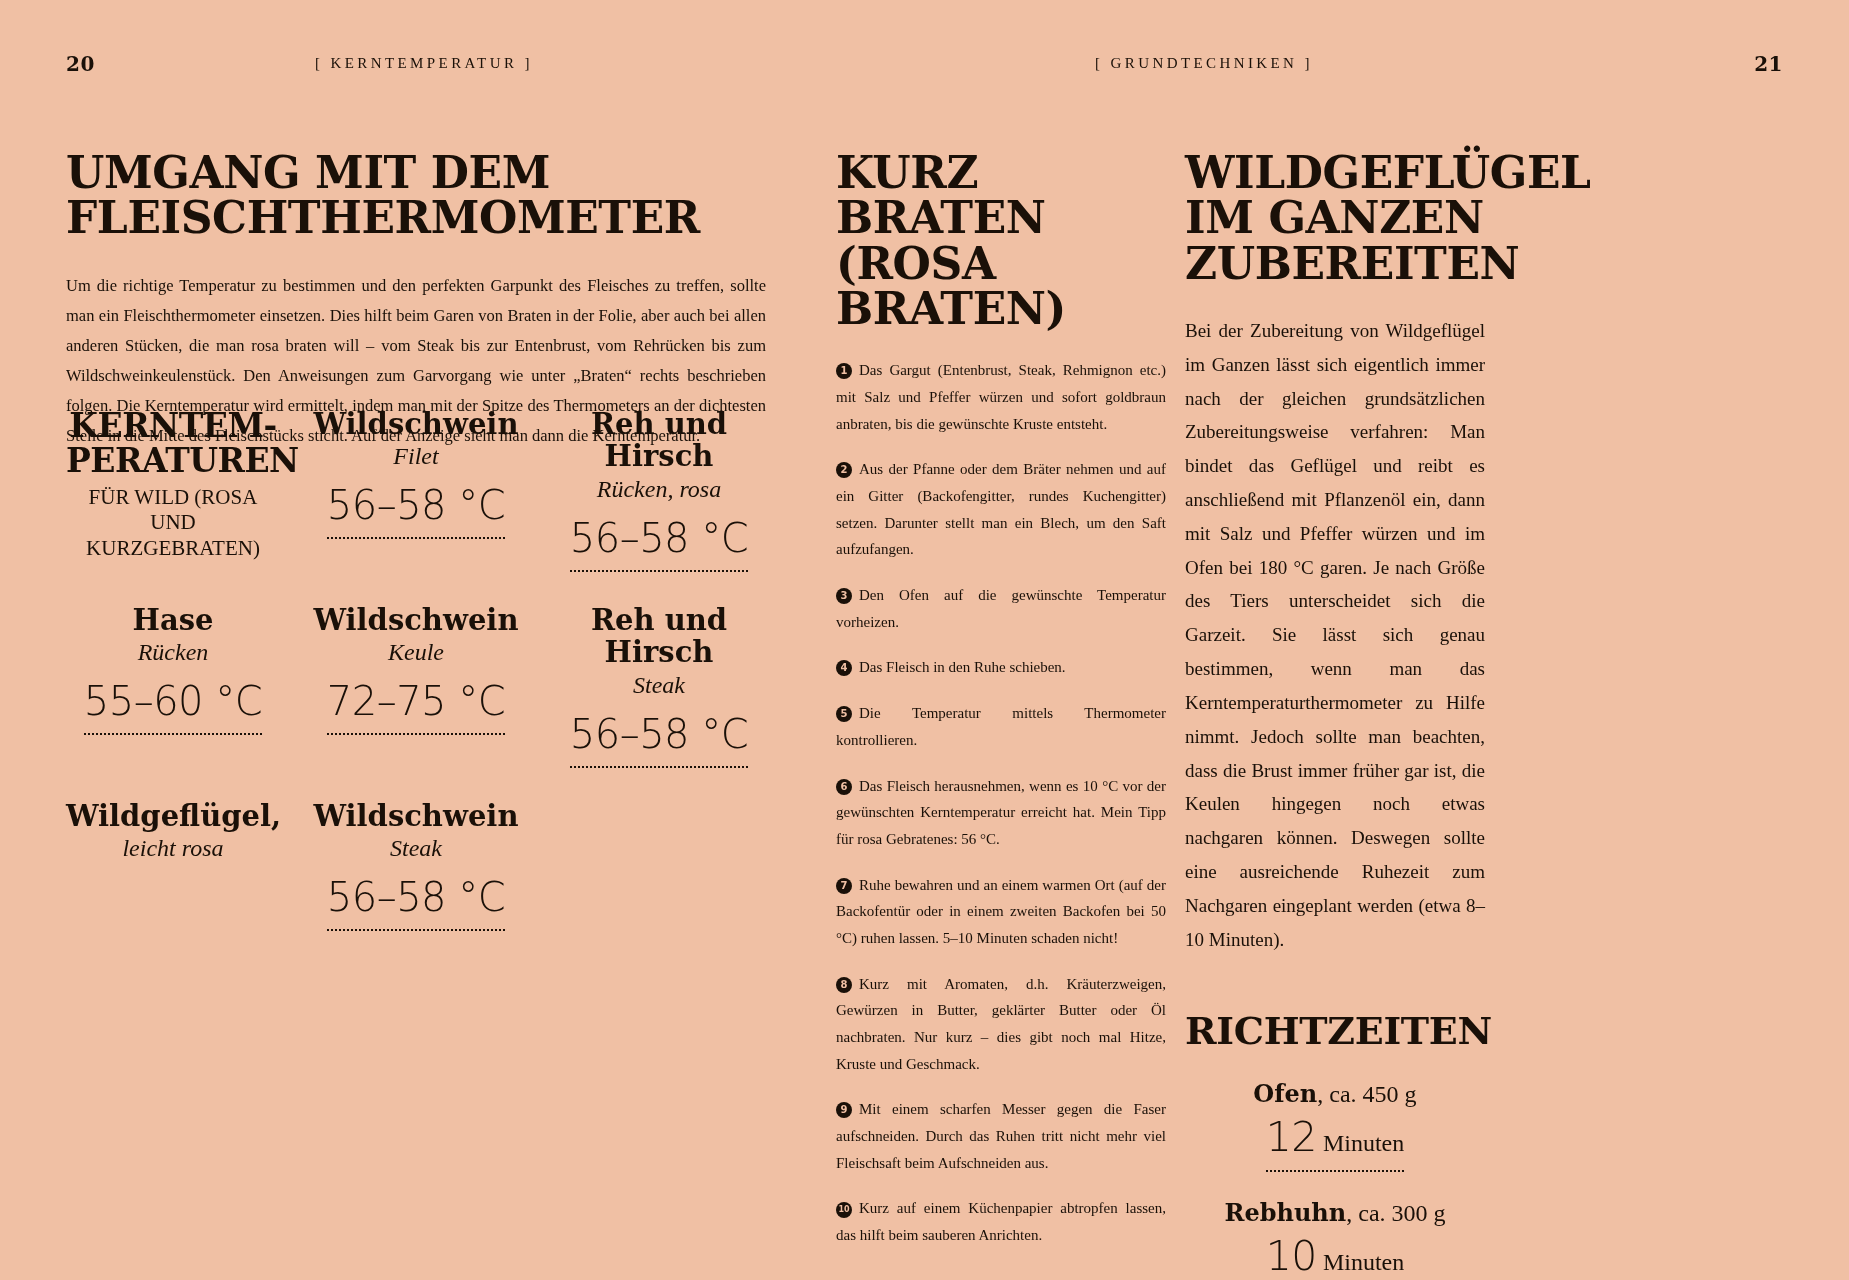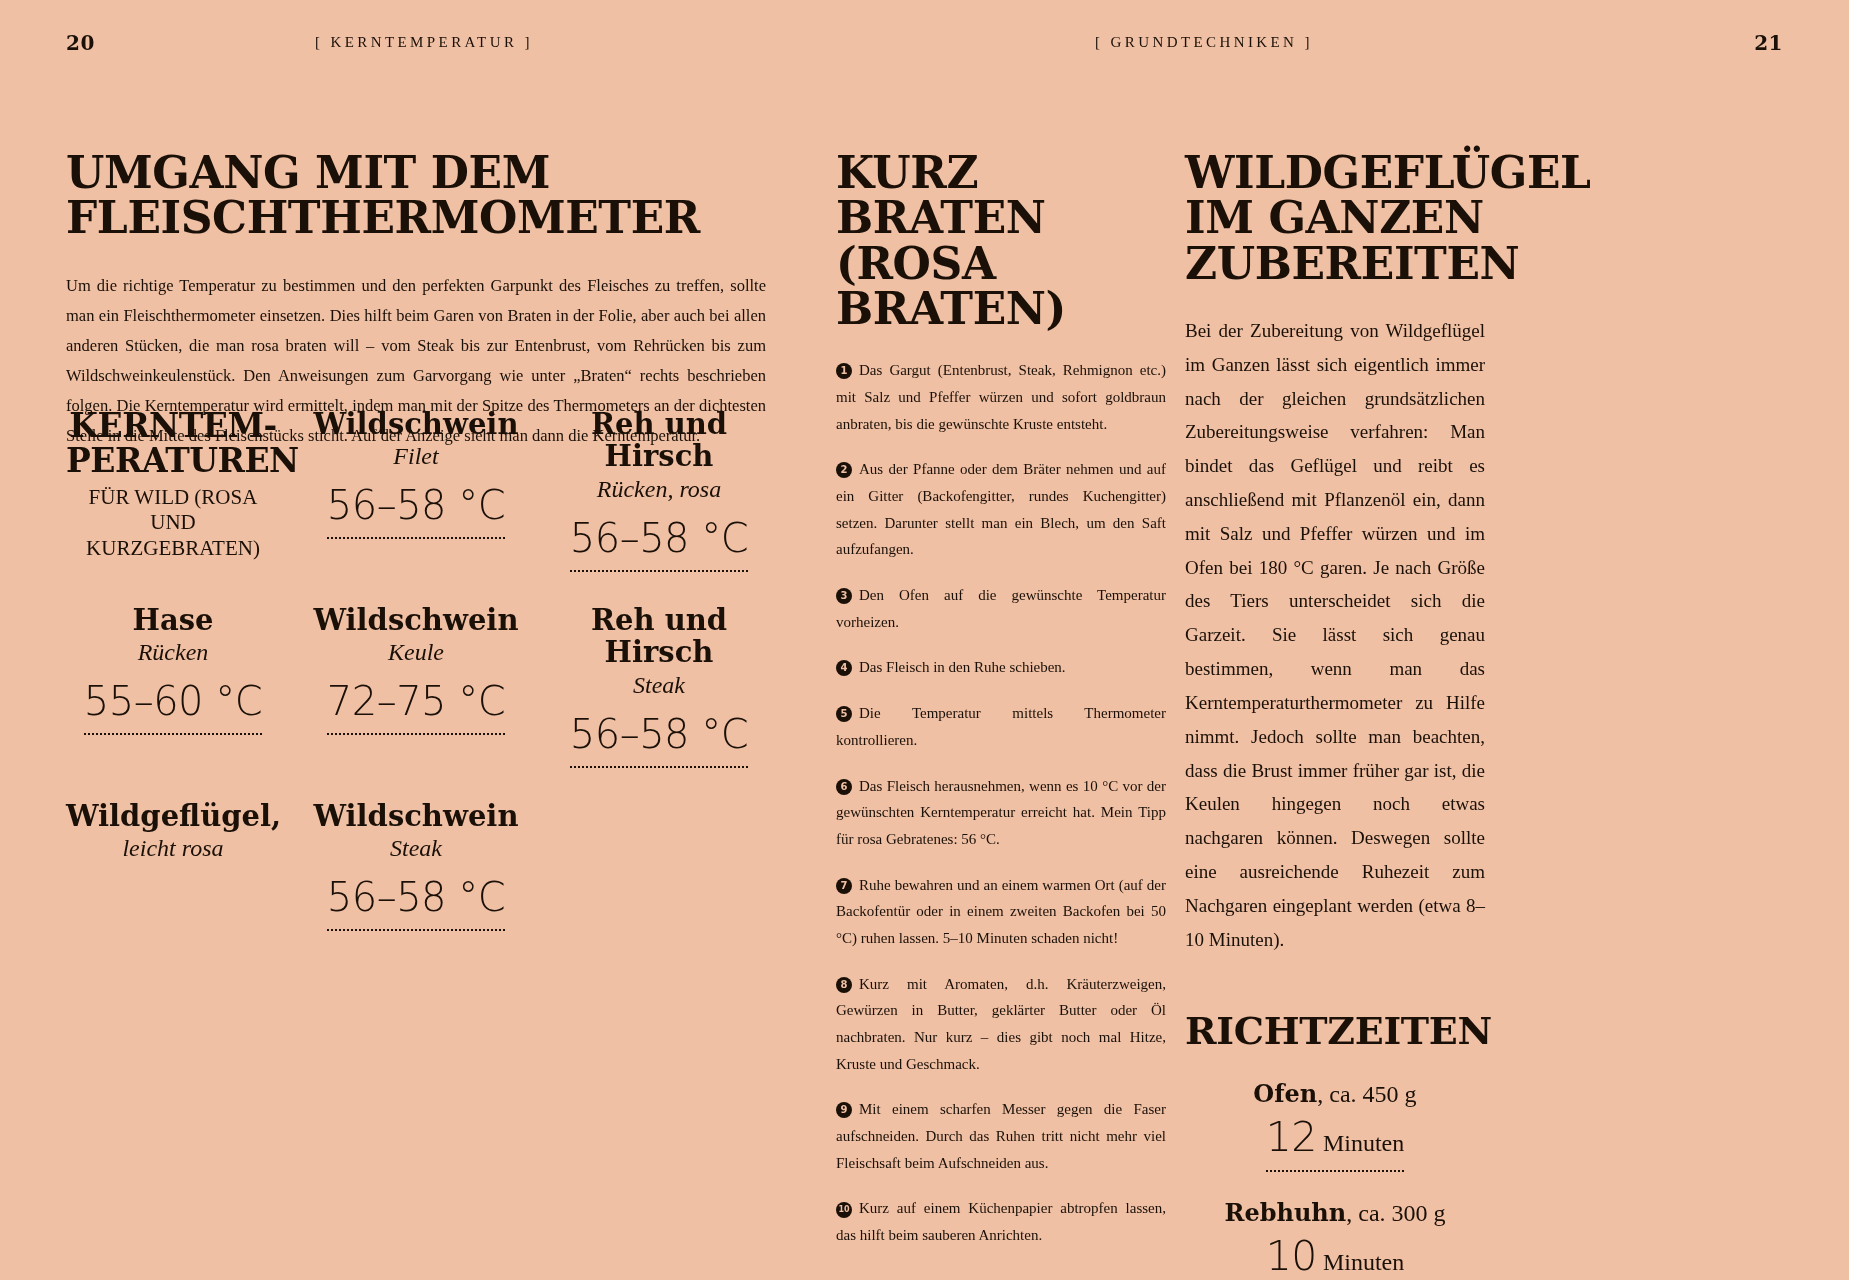--- a/index.html
+++ b/index.html
@@ -11,21 +11,21 @@
     overflow:hidden;
     position:relative;
   }
   .page{
     position:absolute;inset:0;
     background:#f0c0a4;
     padding:0;
   }
   
   .runhead{
-    position:absolute;top:31px;left:0;right:0;height:30px;
+    position:absolute;top:52px;left:0;right:0;height:30px;
   }
   .folio{
     position:absolute;top:0;
     font-family:"DejaVu Serif", serif;
     font-weight:bold;font-size:20px;letter-spacing:.5px;
   }
   .folio.left{left:66px;}
   .folio.right{right:66px;}
   .rhtitle{
     position:absolute;top:3px;

